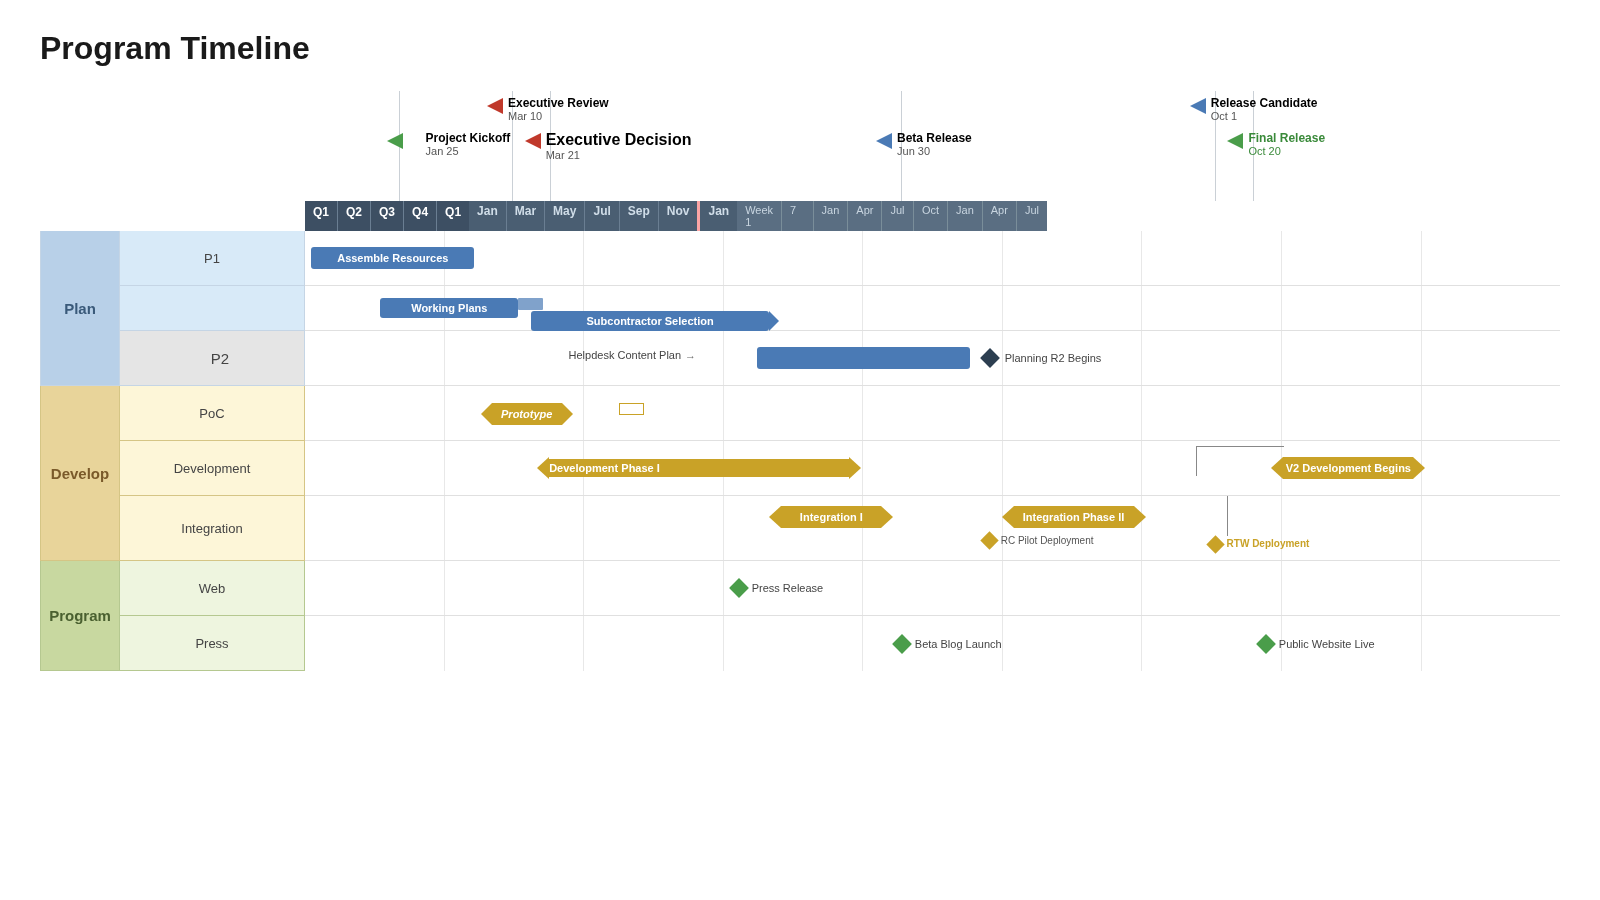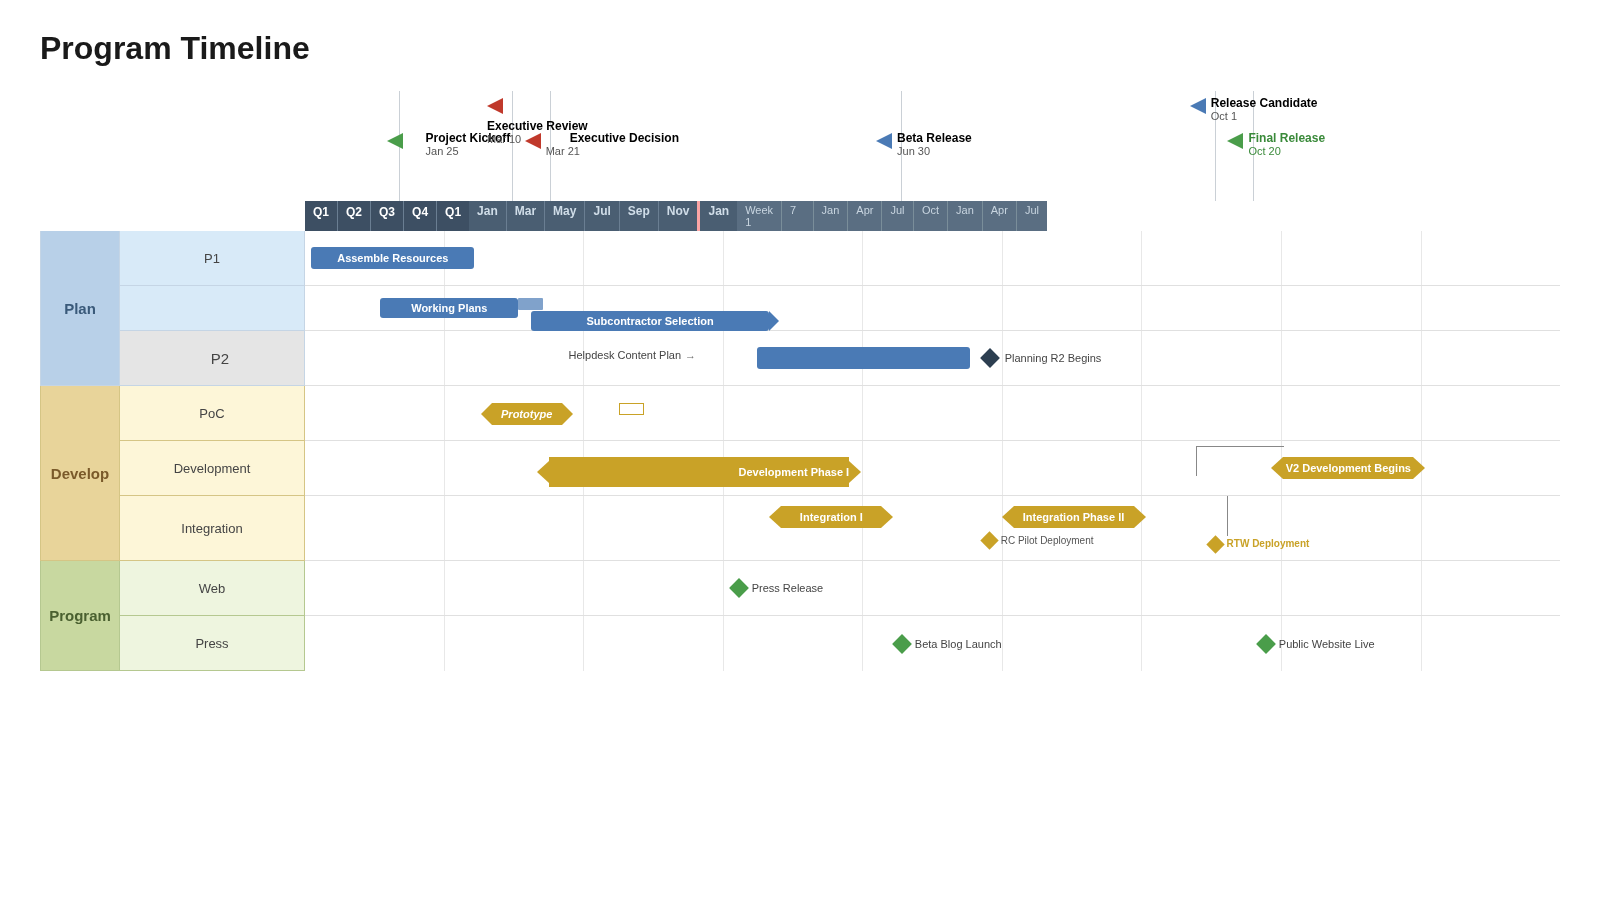--- a/index.html
+++ b/index.html
@@ -34,34 +34,34 @@
       <div style="display:flex; align-items:flex-start; gap:23px;">
         <div style="width:0; height:0; border-top:8px solid transparent; border-bottom:8px solid transparent; border-right:16px solid #4a9d4a; margin-top:2px;"></div>
         <div>
           <div style="font-size:12px; font-weight:700;">Project Kickoff</div>
           <div style="font-size:11px; color:#555;">Jan 25</div>
         </div>
       </div>
     </div>
 
     <div style="position:absolute; left:14.5%; top:5px;">
-      <div style="display:flex; align-items:flex-start; gap:5px;flex-direction:column;">
+      <div style="display:flex; align-items:flex-start; gap:5px;">
         <div style="width:0; height:0; border-top:8px solid transparent; border-bottom:8px solid transparent; border-right:16px solid #c0392b; margin-top:2px;"></div>
         <div>
           <div style="font-size:12px; font-weight:700;">Executive Review</div>
           <div style="font-size:11px; color:#555;">Mar 10</div>
         </div>
       </div>
     </div>
 
     <div style="position:absolute; left:17.5%; top:40px;">
       <div style="display:flex; align-items:flex-start; gap:5px;">
         <div style="width:0; height:0; border-top:8px solid transparent; border-bottom:8px solid transparent; border-right:16px solid #c0392b; margin-top:2px;"></div>
         <div>
-          <div style="font-size:12px; font-weight:700;margin-left:24px;">Executive Decision</div>
+          <div style="font-size:16px; font-weight:700;">Executive Decision</div>
           <div style="font-size:11px; color:#555;">Mar 21</div>
         </div>
       </div>
     </div>
 
     <div style="position:absolute; left:45.5%; top:40px;">
       <div style="display:flex; align-items:flex-start; gap:5px;">
         <div style="width:0; height:0; border-top:8px solid transparent; border-bottom:8px solid transparent; border-right:16px solid #4a7ab5; margin-top:2px;"></div>
         <div>
           <div style="font-size:12px; font-weight:700;">Beta Release</div>
@@ -231,21 +231,21 @@
           <div style="width:0; height:0; border-top:11px solid transparent; border-bottom:11px solid transparent; border-left:11px solid #c9a227;"></div>
         </div>
 
         <div style="position:absolute; left:25%; width:2%; height:12px; top:17px; border:1px solid #c9a227;"></div>
       </div>
 
       <div style="position:relative; height:55px; border-bottom:1px solid #e0e0e0;">
 
         <div style="position:absolute; left:18.5%; top:16px; display:flex; align-items:center;">
           <div style="width:0; height:0; border-top:11px solid transparent; border-bottom:11px solid transparent; border-right:12px solid #c9a227;"></div>
-          <div style="width:51%; height:30px; background:#c9a227; display:flex; align-items:center; justify-content:flex-end; min-width:300px;">
+          <div style="width:51%; height:18px; background:#c9a227; display:flex; align-items:center; justify-content:flex-start; min-width:300px;">
             <span style="font-size:11px; font-weight:700; color:#fff;">Development Phase I</span>
           </div>
           <div style="width:0; height:0; border-top:11px solid transparent; border-bottom:11px solid transparent; border-left:12px solid #c9a227;"></div>
         </div>
 
         <div style="position:absolute; left:77%; top:16px; display:flex; align-items:center;">
           <div style="width:0; height:0; border-top:11px solid transparent; border-bottom:11px solid transparent; border-right:12px solid #c9a227;"></div>
           <div style="width:17%; height:22px; background:#c9a227; display:flex; align-items:center; justify-content:center; min-width:130px;">
             <span style="font-size:11px; font-weight:700; color:#fff;">V2 Development Begins</span>
           </div>

